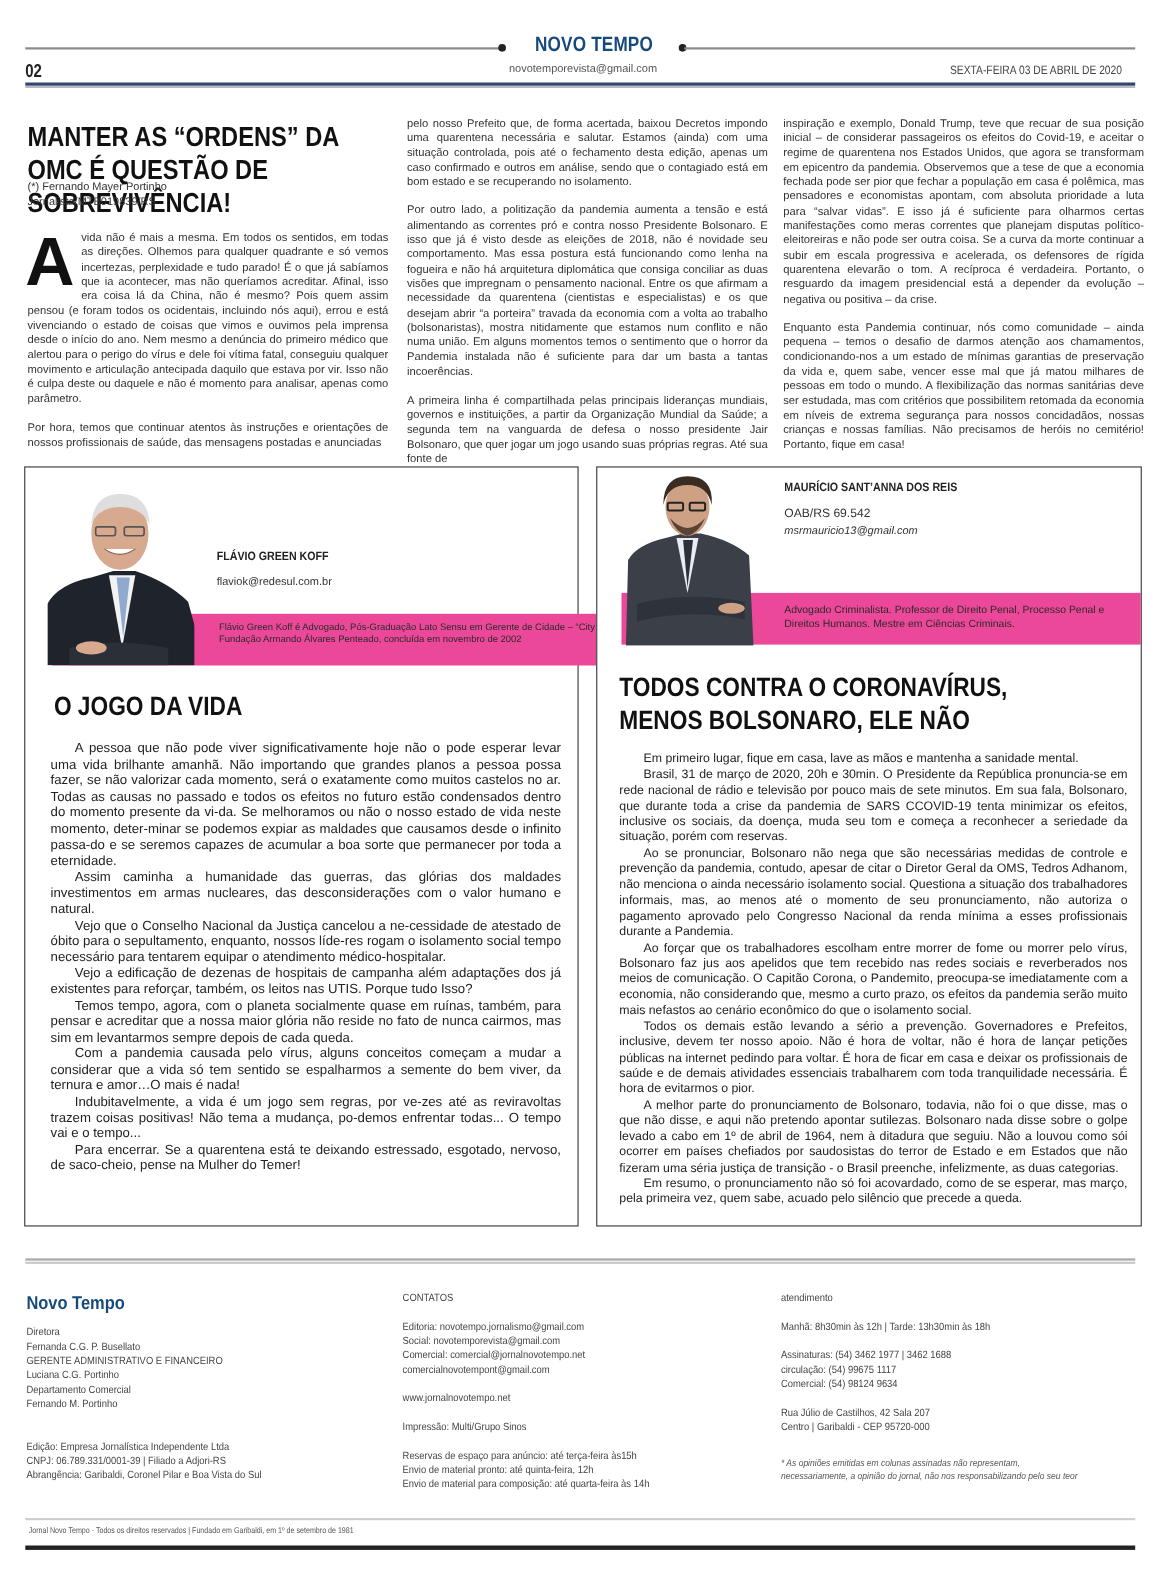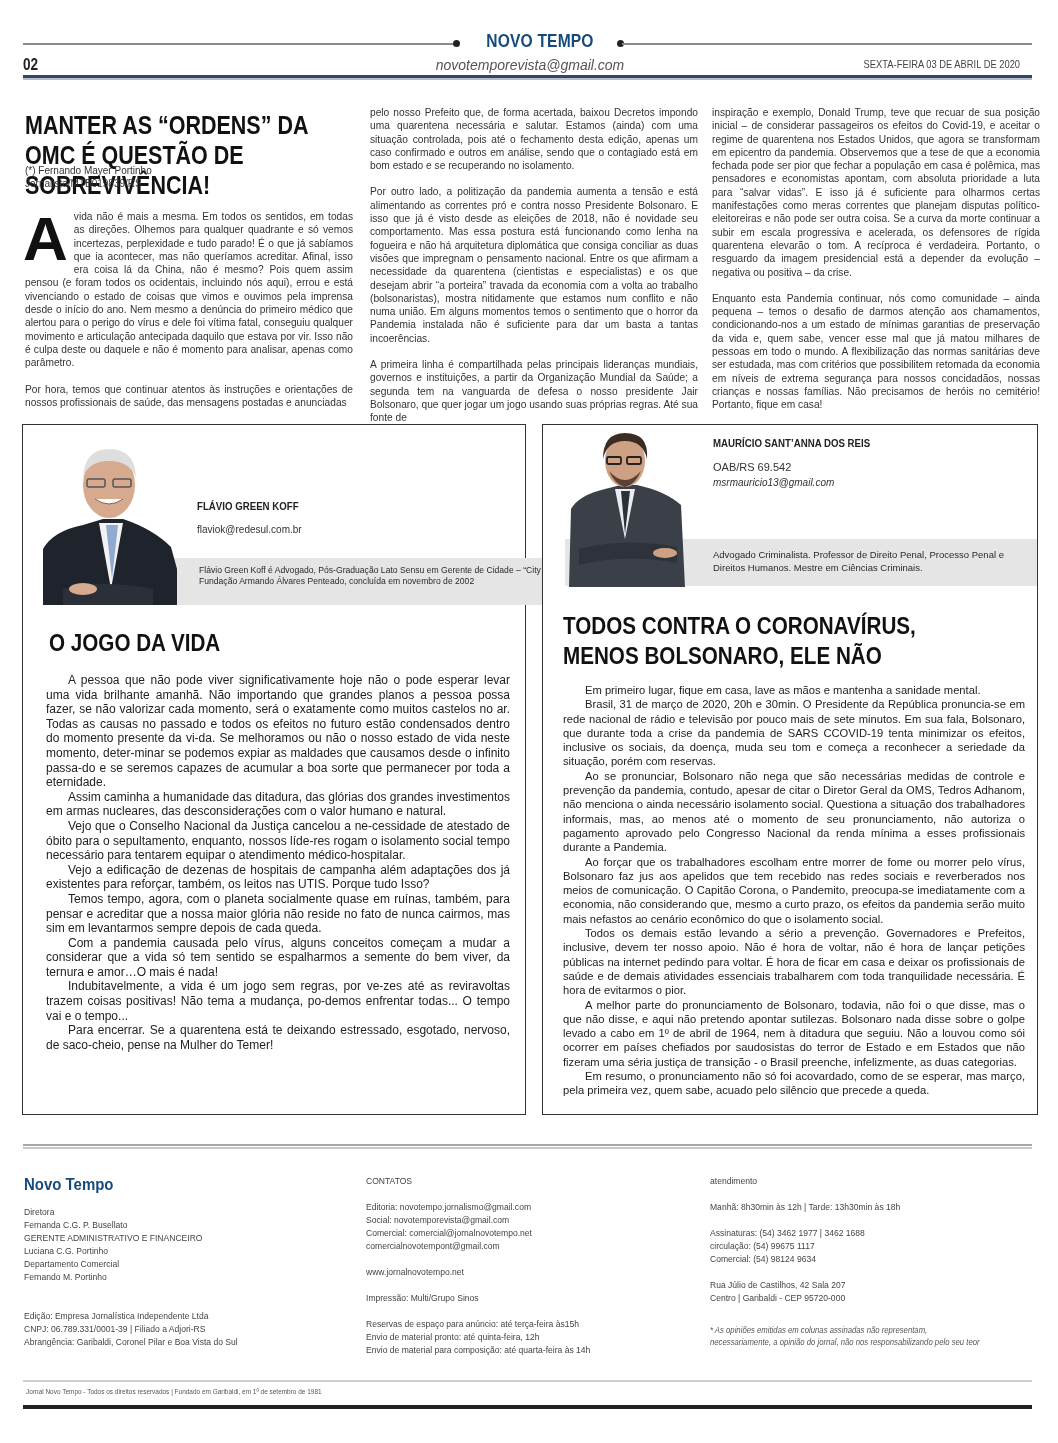--- a/index.html
+++ b/index.html
@@ -13,21 +13,21 @@
   .mh-rule.right { left: 622px; width: 410px; }
   .mh-dot { position: absolute; top: 40px; width: 7px; height: 7px; border-radius: 50%; background: #222; }
   .mh-dot.left { left: 453px; }
   .mh-dot.right { left: 617px; }
   .mh-title { position: absolute; left: 470px; top: 30px; width: 140px; text-align: center;
     font-family: "Liberation Sans", sans-serif; font-weight: bold; font-size: 19px; color: #174a7c;
     transform: scaleX(0.82); transform-origin: center; letter-spacing: 0.2px; }
   .mh-page { position: absolute; left: 23px; top: 55px; font-weight: bold; font-size: 17px; color: #222;
     transform: scaleX(0.8); transform-origin: left; }
   .mh-email { position: absolute; left: 430px; top: 57px; width: 200px; text-align: center;
-    font-style: italic; font-size: 14px; color: #555; }
+    font-size: 10px; color: #555; }
   .mh-date { position: absolute; right: 38px; top: 58px; font-size: 11px; color: #444;
     transform: scaleX(0.85); transform-origin: right; }
   .mh-bar { position: absolute; left: 23px; top: 75px; width: 1009px; height: 5px;
     border-top: 3px solid #33466a; border-bottom: 2px solid #b5bcc8; }
 
   
   .top-article { position: absolute; left: 0; top: 90px; width: 836px; height: 320px; }
   .ta-headline { position: absolute; left: 25px; top: 20px; width: 330px;
     font-weight: bold; font-size: 25px; line-height: 30px; color: #111;
     transform: scaleX(0.86); transform-origin: left; width: 390px; }
@@ -42,21 +42,21 @@
 
   
   .box { position: absolute; border: 1.5px solid #333; background: #fff; }
   .box.left { left: 22px; top: 424px; width: 504px; height: 691px; }
   .box.right { left: 542px; top: 424px; width: 496px; height: 691px; }
 
   .photo { position: absolute; overflow: hidden; }
   .box.left .photo { left: 20px; top: 14px; width: 134px; height: 166px; }
   .box.right .photo { left: 22px; top: 4px; width: 126px; height: 158px; }
 
-  .bio-bar { position: absolute; background: #e5e5e5; color: #2a2a2a; font-size: 8.6px; line-height: 11px; }
+  .bio-bar { position: absolute; background: #ec4899; color: #2a2a2a; font-size: 8.6px; line-height: 11px; }
   .box.left .bio-bar { left: 24px; top: 133px; width: 568px; height: 47px; padding: 7px 0 0 152px; }
   .box.right .bio-bar { left: 22px; top: 114px; width: 472px; height: 47px; padding: 9px 0 0 148px; font-size: 9.5px; line-height: 13px; }
 
   .author-name { position: absolute; font-weight: bold; font-size: 11px; color: #222;
     transform: scaleX(0.88); transform-origin: left; }
   .box.left .author-name { left: 174px; top: 75px; }
   .box.right .author-name { left: 170px; top: 12px; }
   .author-email { position: absolute; font-size: 10px; color: #333; }
   .box.left .author-email { left: 174px; top: 99px; }
   .author-oab { position: absolute; left: 170px; top: 36px; font-size: 11px; color: #333; text-align: center; }
@@ -144,21 +144,21 @@
       <path d="M52 60 Q66 70 80 60" fill="#fff" stroke="#8a5a48" stroke-width="1"></path>
       <path d="M20 150 Q60 140 110 150 L110 166 L20 166 Z" fill="#2b2f38"></path>
       <ellipse cx="40" cy="150" rx="14" ry="6" fill="#d7a98e"></ellipse>
     </svg>
   </div>
   <div class="author-name">FLÁVIO GREEN KOFF</div>
   <div class="author-email">flaviok@redesul.com.br</div>
   <h2 class="op-title">O JOGO DA VIDA</h2>
   <div class="op-body">
     <p>A pessoa que não pode viver significativamente hoje não o pode esperar levar uma vida brilhante amanhã. Não importando que grandes planos a pessoa possa fazer, se não valorizar cada momento, será o exatamente como muitos castelos no ar. Todas as causas no passado e todos os efeitos no futuro estão condensados dentro do momento presente da vi-da. Se melhoramos ou não o nosso estado de vida neste momento, deter-minar se podemos expiar as maldades que causamos desde o infinito passa-do e se seremos capazes de acumular a boa sorte que permanecer por toda a eternidade.</p>
-    <p>Assim caminha a humanidade das ditadura, das glórias dos grandes investimentos em armas nucleares, das desconsiderações com o valor humano e natural.</p>
+    <p>Assim caminha a humanidade das guerras, das glórias dos maldades investimentos em armas nucleares, das desconsiderações com o valor humano e natural.</p>
     <p>Vejo que o Conselho Nacional da Justiça cancelou a ne-cessidade de atestado de óbito para o sepultamento, enquanto, nossos líde-res rogam o isolamento social tempo necessário para tentarem equipar o atendimento médico-hospitalar.</p>
     <p>Vejo a edificação de dezenas de hospitais de campanha além adaptações dos já existentes para reforçar, também, os leitos nas UTIS. Porque tudo Isso?</p>
     <p>Temos tempo, agora, com o planeta socialmente quase em ruínas, também, para pensar e acreditar que a nossa maior glória não reside no fato de nunca cairmos, mas sim em levantarmos sempre depois de cada queda.</p>
     <p>Com a pandemia causada pelo vírus, alguns conceitos começam a mudar a considerar que a vida só tem sentido se espalharmos a semente do bem viver, da ternura e amor…O mais é nada!</p>
     <p>Indubitavelmente, a vida é um jogo sem regras, por ve-zes até as reviravoltas trazem coisas positivas!  Não tema a mudança, po-demos enfrentar todas...  O tempo vai e o tempo...</p>
     <p>Para encerrar. Se a quarentena está te deixando estressado, esgotado, nervoso, de saco-cheio, pense na Mulher do Temer!</p>
   </div>
 </section>
 
 <section class="box right">

